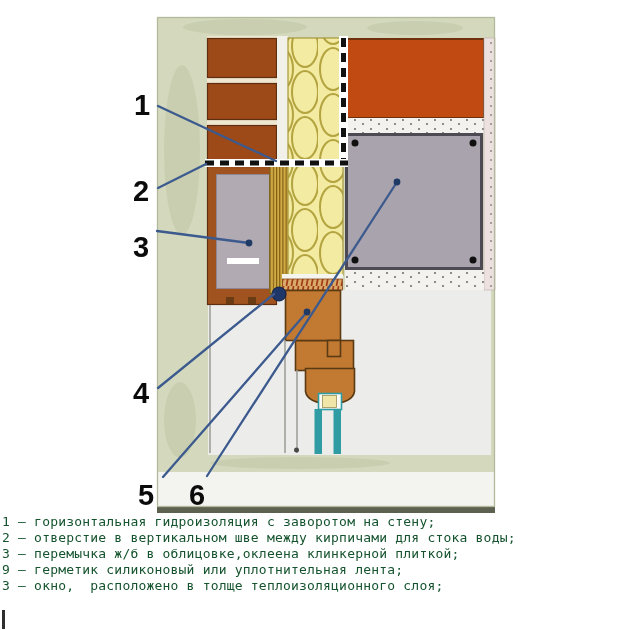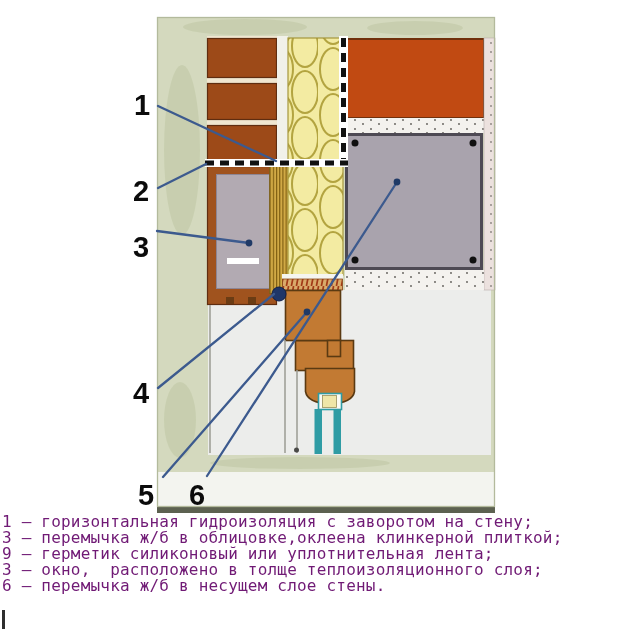--- a/index.html
+++ b/index.html
@@ -3,21 +3,21 @@
 <meta charset="utf-8">
 <style>
   html,body{margin:0;padding:0;background:#ffffff;}
   body{width:641px;height:630px;position:relative;overflow:hidden;
        font-family:"Liberation Sans",sans-serif;}
   #stage{position:absolute;left:0;top:0;width:641px;height:630px;}
   svg text.callout{font-family:"Liberation Sans",sans-serif;font-weight:600;
        font-size:29px;fill:#0b0b0b;}
   #legend{position:absolute;left:2px;top:514px;width:638px;
        font-family:"DejaVu Sans Mono","Liberation Mono",monospace;
-       font-size:16px;line-height:15.9px;letter-spacing:0.2px;color:#701a75;}
+       font-size:13px;line-height:15.9px;letter-spacing:0.2px;color:#14532d;}
   #legend .lg-line{white-space:pre;}
   #cursor-artifact{position:absolute;left:2px;top:610px;width:3px;height:19px;
        background:#2e2e2e;}
 </style>
 </head>
 <body>
 
 <div id="stage">
 <svg width="641" height="630" viewBox="0 0 641 630" xmlns="http://www.w3.org/2000/svg">
   <defs>
@@ -147,19 +147,19 @@
   <text class="callout" x="133" y="201">2</text>
   <text class="callout" x="133" y="257">3</text>
   <text class="callout" x="133" y="403">4</text>
   <text class="callout" x="138" y="505">5</text>
   <text class="callout" x="189" y="505">6</text>
 </svg>
 
 
 <div id="legend">
   <div class="lg-line">1 – горизонтальная гидроизоляция с заворотом на стену;</div>
+  <div class="lg-line">2 – отверстие в вертикальном шве между кирпичами для стока воды;</div>
   <div class="lg-line">3 – перемычка ж/б в облицовке,оклеена клинкерной плиткой;</div>
   <div class="lg-line">9 – герметик силиконовый или уплотнительная лента;</div>
   <div class="lg-line">3 – окно,  расположено в толще теплоизоляционного слоя;</div>
-  <div class="lg-line">6 – перемычка ж/б в несущем слое стены.</div>
 </div>
 <div id="cursor-artifact"></div>
 </div>
 
 </body></html>

